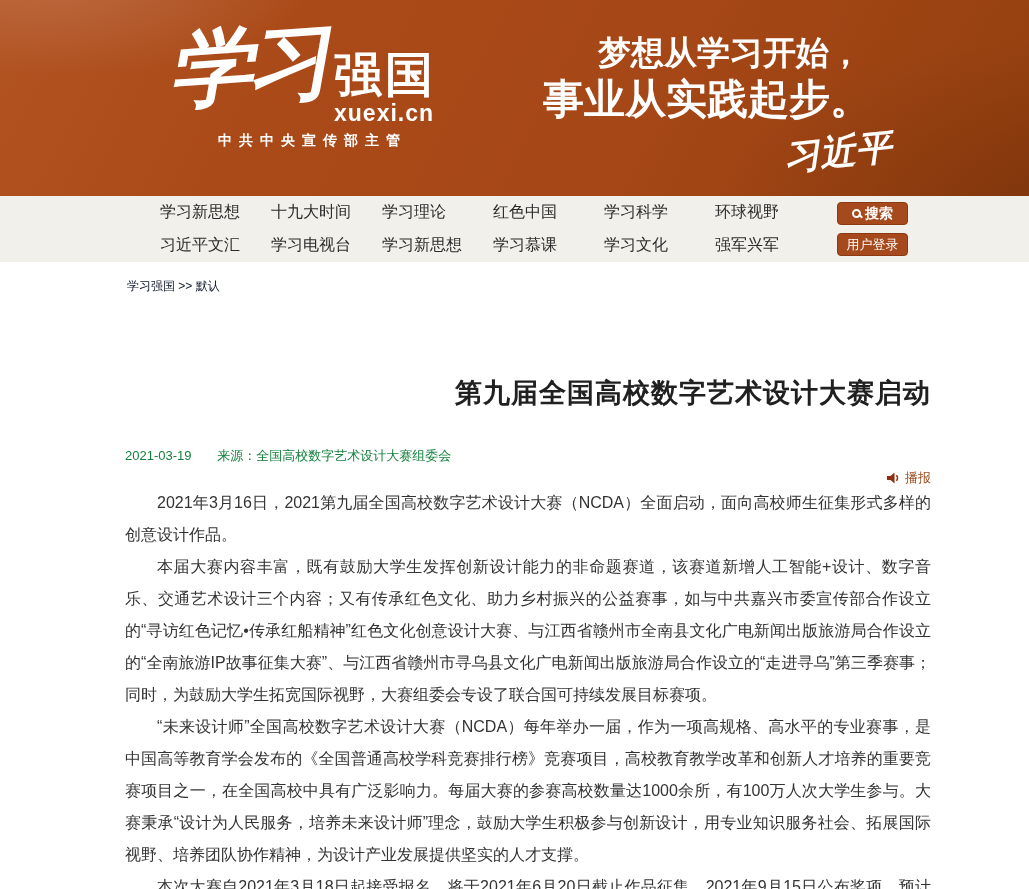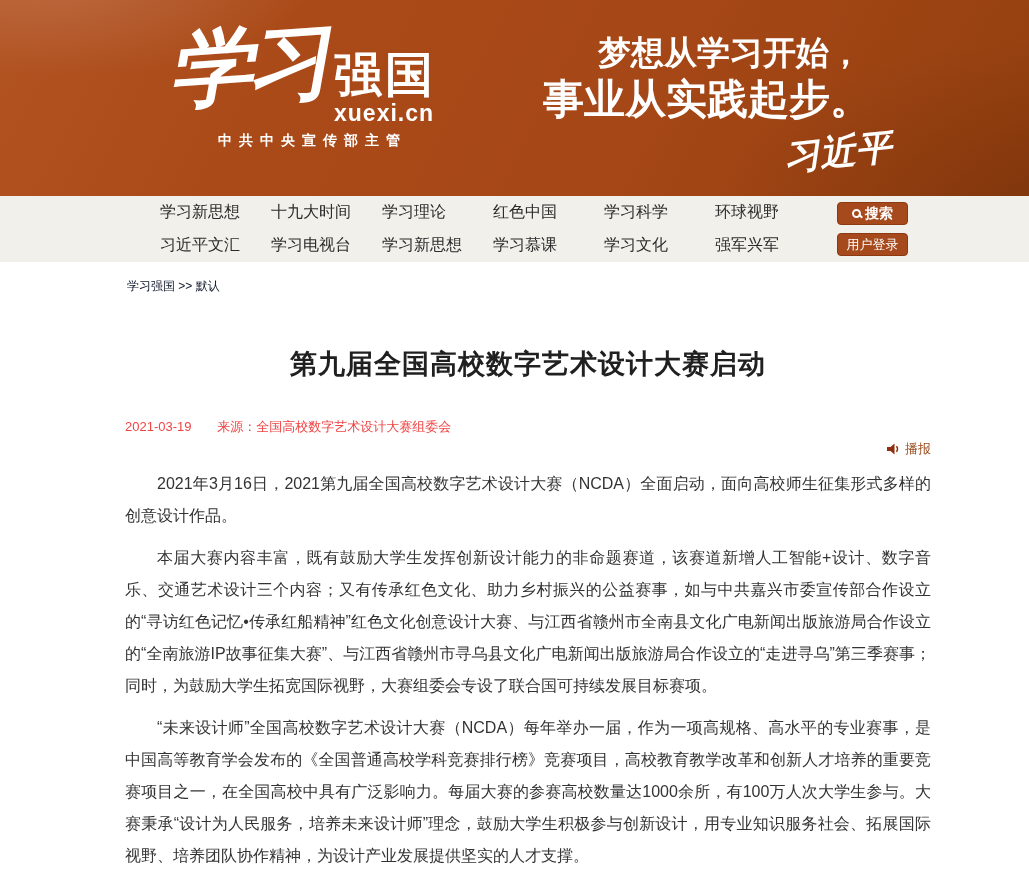--- a/index.html
+++ b/index.html
@@ -65,33 +65,33 @@
   .mag-icon::after {
     content:""; position:absolute; width:5px; height:2px; background:#fff;
     transform:rotate(45deg); right:-4px; bottom:-1px;
   }
   
   .breadcrumb { margin:16px 98px 0 127px; font-size:12px; line-height:16px; color:#0f172a; }
   .breadcrumb .crumb { cursor:pointer; }
   
   .article { width:806px; margin-left:125px; }
   .article h1 {
-    margin-top:52px; font-size:27px; line-height:36px; text-align:center;
+    margin-top:81px; font-size:27px; line-height:36px; text-align:right;
     color:#202020; font-weight:bold; letter-spacing:1px;
   }
-  .meta { margin-top:36px; font-size:13px; color:#ef4444; }
+  .meta { margin-top:36px; font-size:13px; color:#15803d; }
   .meta .date { margin-right:22px; }
   .broadcast-row { margin-top:4px; text-align:right; height:18px; }
   .broadcast {
     background:none; border:none; cursor:pointer; color:#9c4a1c; font-size:13px;
     display:inline-flex; align-items:center; gap:4px;
     font-family:"Liberation Sans", sans-serif;
   }
   .article p {
-    margin-top:10px; font-size:16px; line-height:32px; color:#333;
+    font-size:16px; line-height:32px; color:#333;
     text-indent:2em; text-align:justify;
   }
 </style>
 </head>
 <body>
 
 <header class="header">
   <div class="logo">
     <div class="logo-row">
       <span class="logo-script">学习</span>

